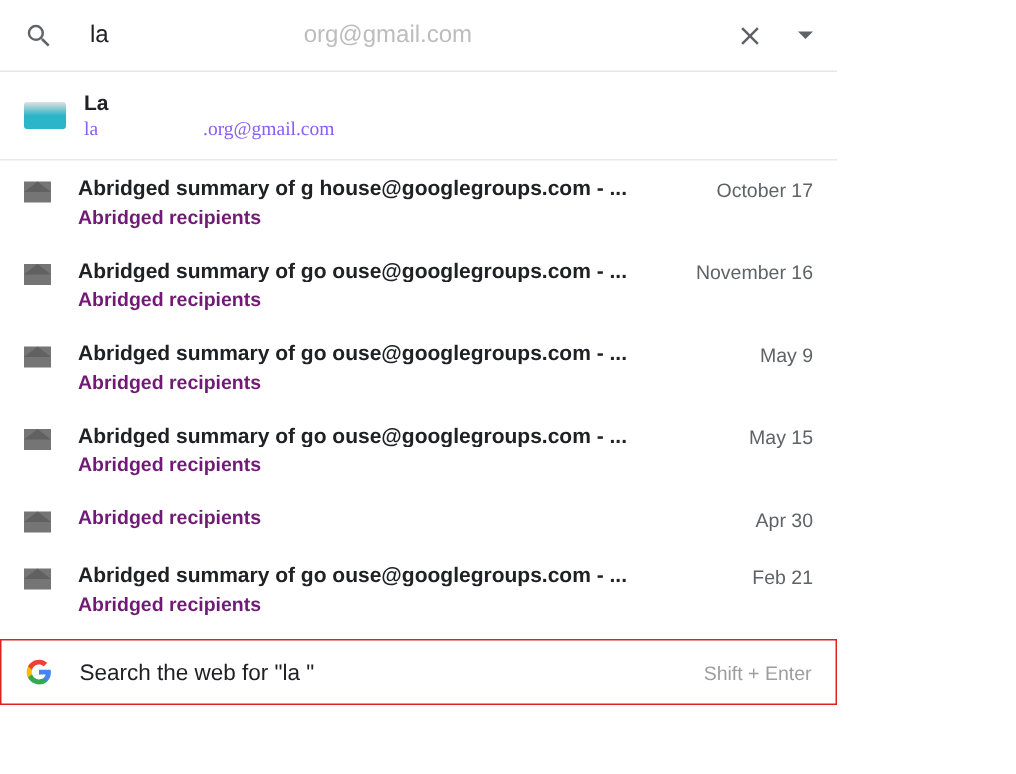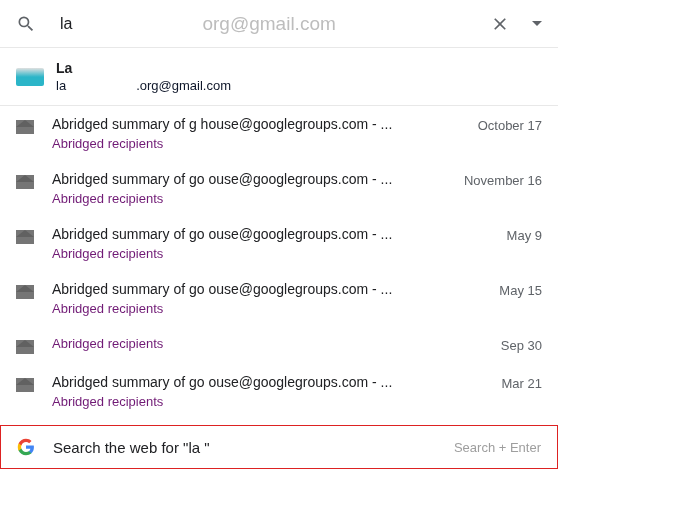--- a/index.html
+++ b/index.html
@@ -32,21 +32,21 @@
     display: flex;
     align-items: center;
     padding-left: 24px;
   }
   .search-input-typed {
     color: #202124;
     font-size: 16px;
   }
   .search-input-hint {
     color: #bdbdbd;
-    font-size: 19px;
+    font-size: 16px;
     margin-left: 130px;
   }
   .clear-icon {
     width: 20px;
     height: 20px;
     color: #5f6368;
     cursor: pointer;
     flex-shrink: 0;
   }
   .chevron {
@@ -77,21 +77,22 @@
     padding-left: 12px;
   }
   .contact-name {
     font-size: 14px;
     color: #202124;
     font-weight: 600;
     margin-bottom: 2px;
   }
   .contact-email {
     font-size: 13px;
-    color: #0f172a;
+    color: #8b5cf6;
+    font-family: Liberation Serif, serif;
   }
   .result-row {
     display: flex;
     align-items: flex-start;
     padding: 10px 16px 10px 16px;
     cursor: pointer;
   }
   .result-icon {
     width: 18px;
     height: 14px;
@@ -106,20 +107,21 @@
     top: 0; left: 0; right: 0;
     border-top: 7px solid #616161;
     border-left: 9px solid transparent;
     border-right: 9px solid transparent;
     transform: scaleY(-1);
   }
   .result-content {
     flex: 1;
     padding-left: 18px;
     min-width: 0;
+    font-weight: bold;
   }
   .result-title {
     font-size: 14px;
     color: #202124;
     margin-bottom: 4px;
     white-space: nowrap;
     overflow: hidden;
     text-overflow: ellipsis;
   }
   .result-sub {
@@ -217,36 +219,36 @@
           <div class="result-title">Abridged summary of go           ouse@googlegroups.com - ...</div>
           <div class="result-sub">Abridged recipients</div>
         </div>
         <div class="result-date">May 15</div>
       </div>
       <div class="result-row">
         <div class="result-icon"></div>
         <div class="result-content">
           <div class="result-sub">Abridged recipients</div>
         </div>
-        <div class="result-date">Sep 30</div>
+        <div class="result-date">Apr 30</div>
       </div>
       <div class="result-row">
         <div class="result-icon"></div>
         <div class="result-content">
           <div class="result-title">Abridged summary of go          ouse@googlegroups.com - ...</div>
           <div class="result-sub">Abridged recipients</div>
         </div>
-        <div class="result-date">Mar 21</div>
+        <div class="result-date">Feb 21</div>
       </div>
     </div>
 
   <div class="web-row">
     <svg class="google-g" viewBox="0 0 48 48">
       <path fill="#4285F4" d="M45.12 24.5c0-1.56-.14-3.06-.4-4.5H24v8.51h11.84c-.51 2.75-2.06 5.08-4.39 6.64v5.52h7.11c4.16-3.83 6.56-9.47 6.56-16.17z"></path>
       <path fill="#34A853" d="M24 46c5.94 0 10.92-1.97 14.56-5.33l-7.11-5.52c-1.97 1.32-4.49 2.1-7.45 2.1-5.73 0-10.58-3.87-12.31-9.07H4.34v5.7C7.96 41.07 15.4 46 24 46z"></path>
       <path fill="#FBBC05" d="M11.69 28.18C11.25 26.86 11 25.45 11 24s.25-2.86.69-4.18v-5.7H4.34C2.85 17.09 2 20.45 2 24c0 3.55.85 6.91 2.34 9.88l7.35-5.7z"></path>
       <path fill="#EA4335" d="M24 10.75c3.23 0 6.13 1.11 8.41 3.29l6.31-6.31C34.91 4.18 29.93 2 24 2 15.4 2 7.96 6.93 4.34 14.12l7.35 5.7c1.73-5.2 6.58-9.07 12.31-9.07z"></path>
     </svg>
     <div class="web-text">Search the web for "la    "</div>
-    <div class="web-hint">Search + Enter</div>
+    <div class="web-hint">Shift + Enter</div>
   </div>
 
 </div>
 
 </body></html>

